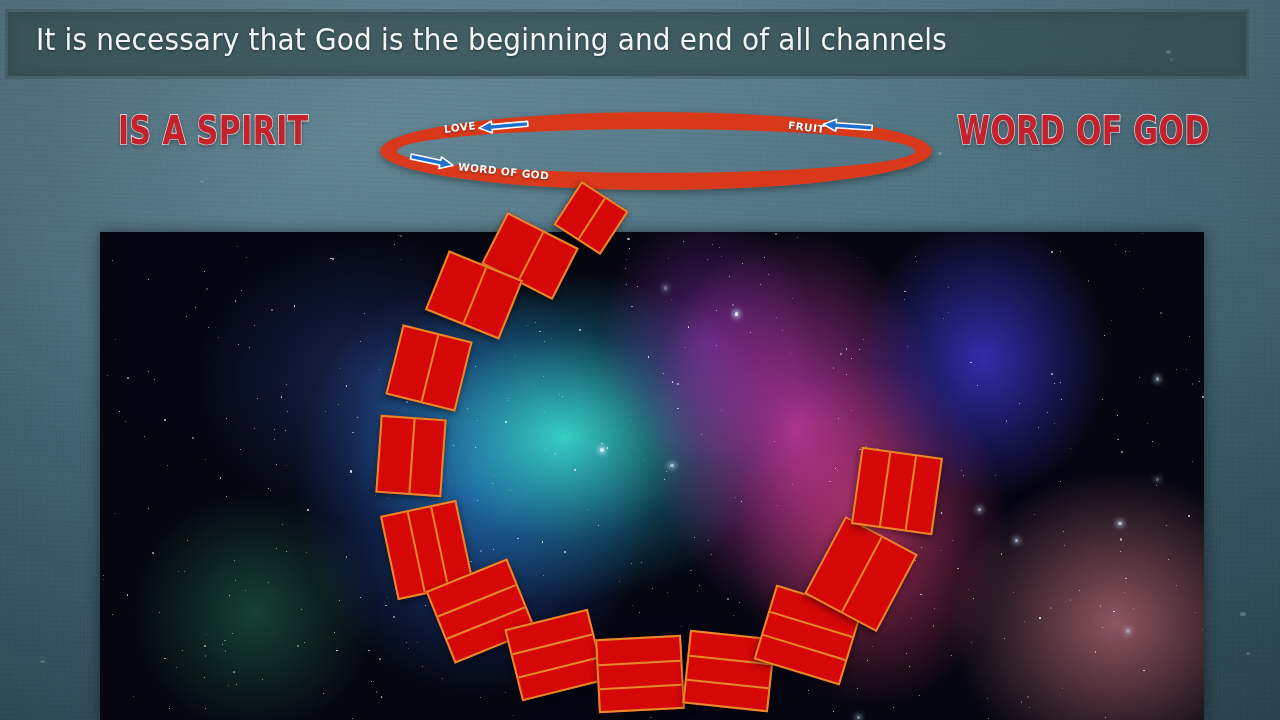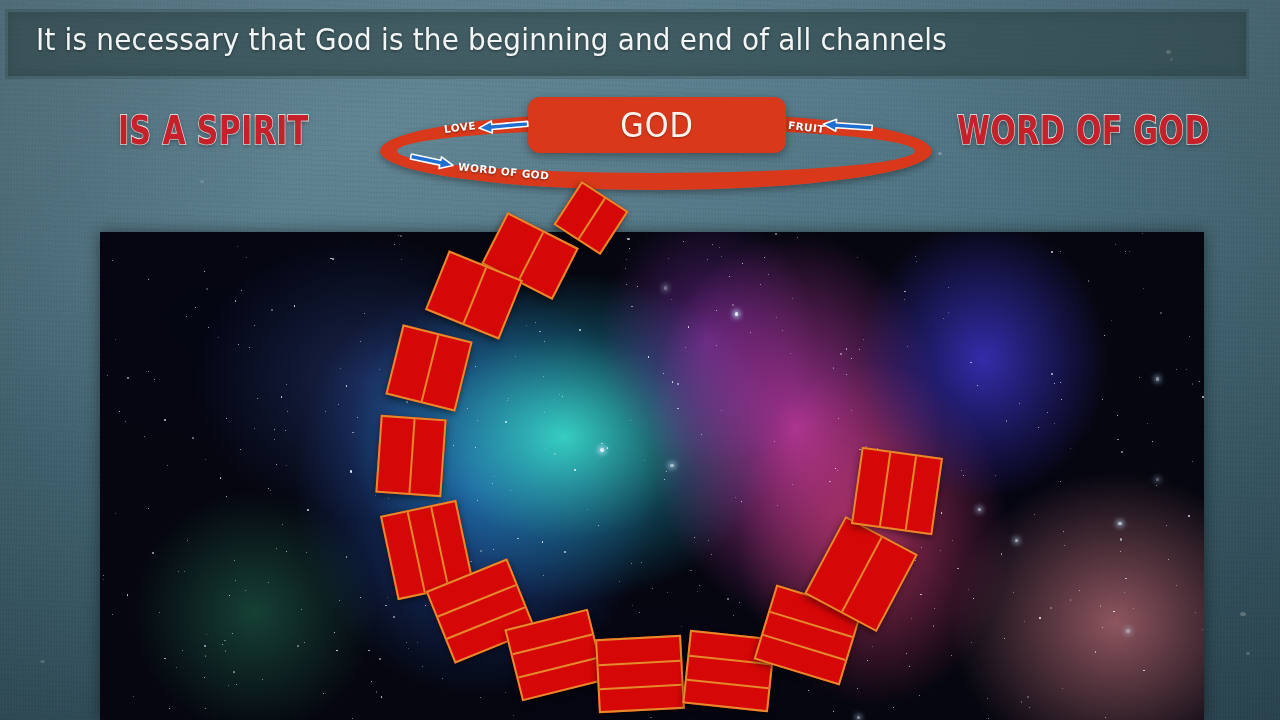--- a/index.html
+++ b/index.html
@@ -157,23 +157,20 @@
 
   <div class="title-band"></div>
   <div class="title-text">It is necessary that God is the beginning and end of all channels</div>
 
   <div class="outline-word" id="word-left">IS A SPIRIT</div>
   <div class="outline-word" id="word-right">WORD OF GOD</div>
 
   <div class="cycle">
     <div class="ring"></div>
 
-    <div class="god-box">
-      <span class="god-label">GOD</span>
-    </div>
 
     <span class="cyc-label" id="lbl-love">LOVE</span>
     <span class="arrow" id="arr-love">
       <svg width="54" height="16" viewBox="0 0 54 16">
         <path d="M16 2 L3 8 L16 14 L16 10.5 L52 10.5 L52 5.5 L16 5.5 Z" fill="#1f6fd0" stroke="#ffffff" stroke-width="1.6" stroke-linejoin="round"></path>
       </svg>
     </span>
 
     <span class="cyc-label" id="lbl-fruit">FRUIT</span>
     <span class="arrow" id="arr-fruit">

